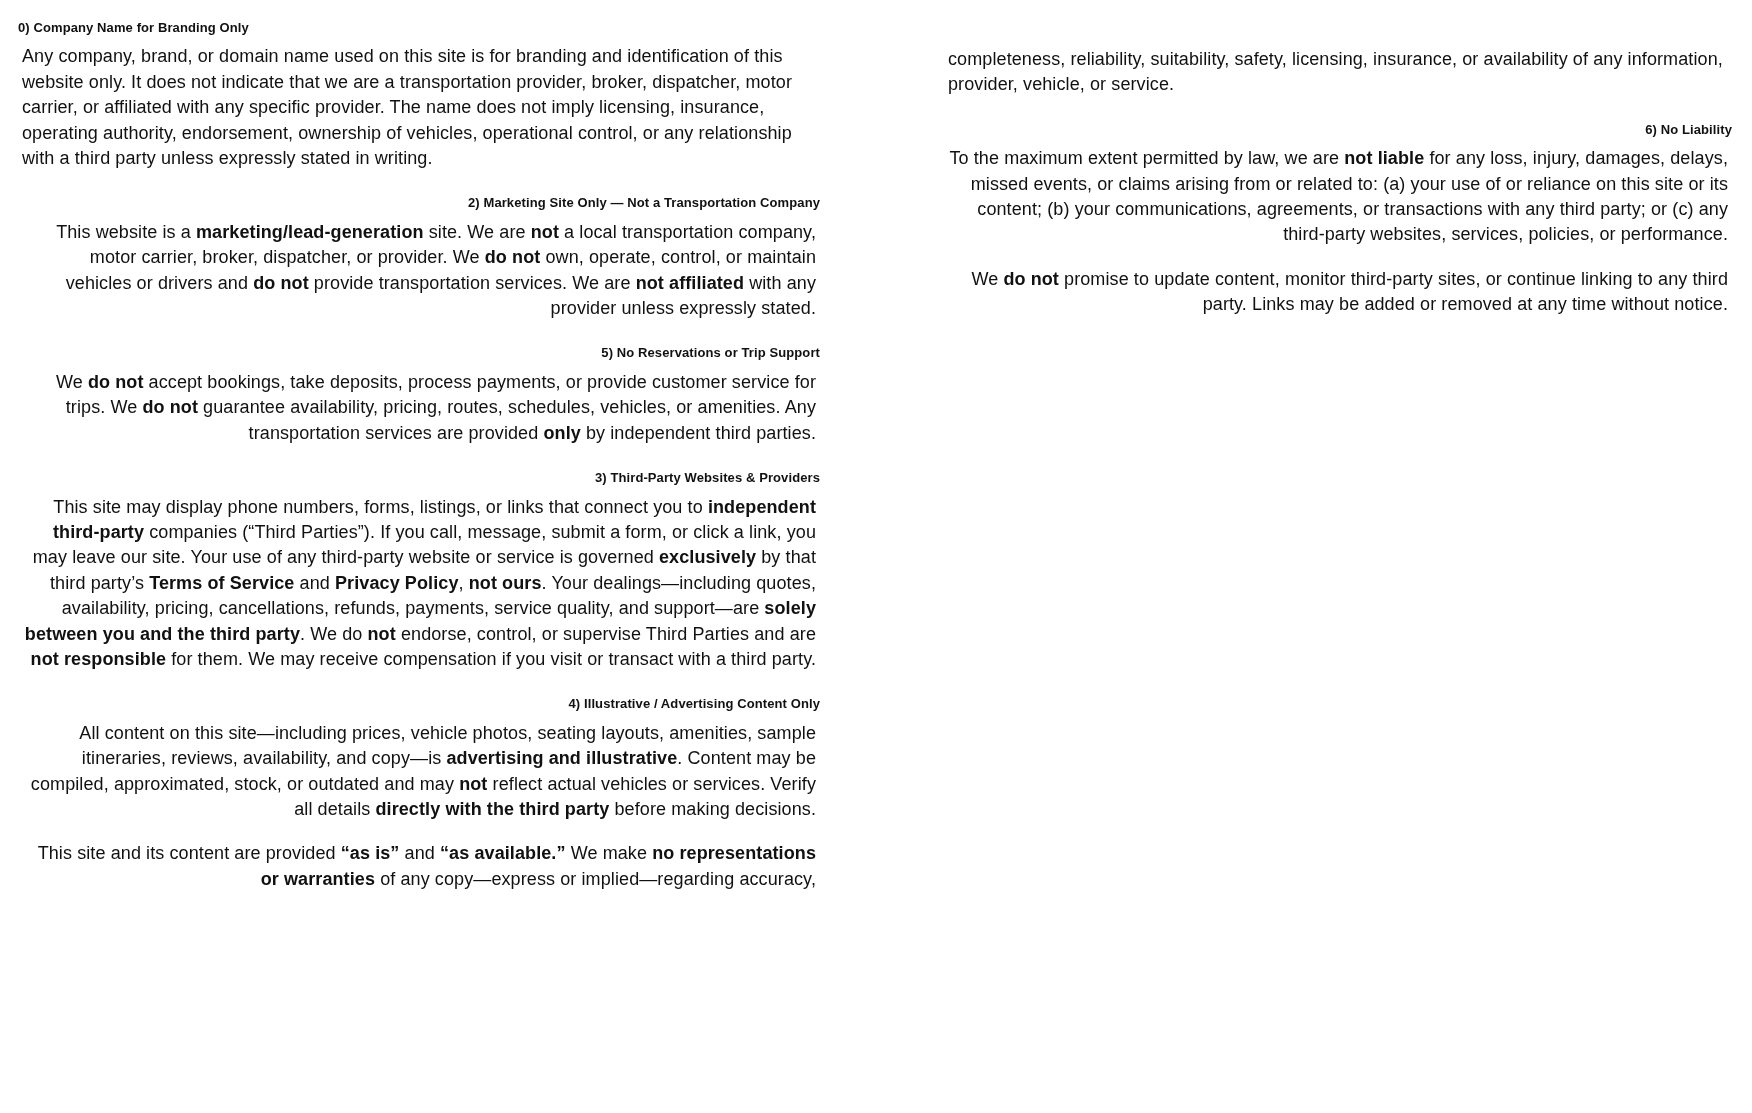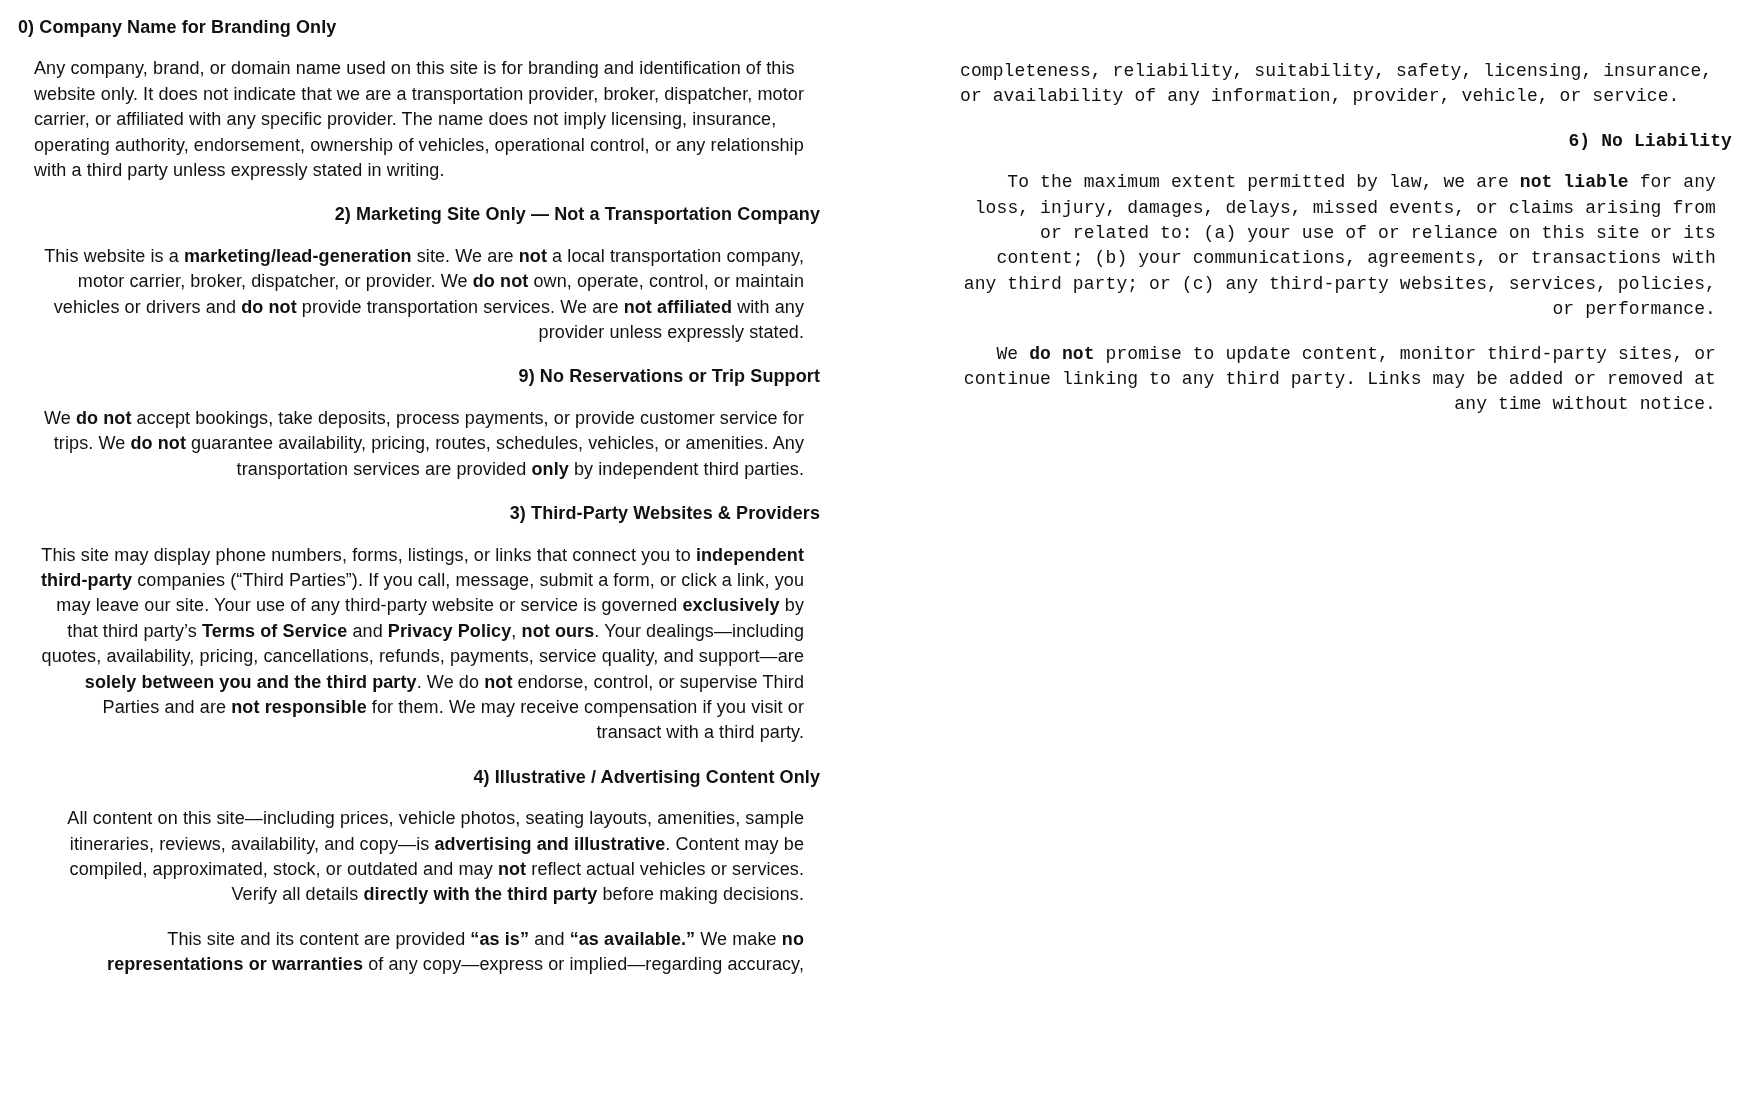--- a/index.html
+++ b/index.html
@@ -23,56 +23,55 @@
   }
   .doc-column.left {
     left: 18px;
     top: 15px;
     width: 802px;
   }
   .doc-column.right {
     left: 944px;
     top: 43px;
     width: 788px;
-    font-family: Liberation Mono, monospace;
   }
   .block + .block {
     margin-top: 19px;
     text-align: right;
   }
   .block h2 {
-    font-size: 18px;
+    font-size: 13px;
     line-height: 25.4px;
     font-weight: 700;
     margin: 0;
     padding: 0;
   }
   .block p {
-    margin: 16px;
+    margin: 4px;
     padding: 0;
   }
   .block strong {
     font-weight: 700;
   }
 </style>
 </head>
 <body>
 
 <main>
   <section class="doc-column left">
       <div class="block">
         <h2>0) Company Name for Branding Only</h2>
         <p><span>Any company, brand, or domain name used on this site is for branding and identification of this website only. It does not indicate that we are a transportation provider, broker, dispatcher, motor carrier, or affiliated with any specific provider. The name does not imply licensing, insurance, operating authority, endorsement, ownership of vehicles, operational control, or any relationship with a third party unless expressly stated in writing.</span></p>
       </div>
       <div class="block">
         <h2>2) Marketing Site Only — Not a Transportation Company</h2>
         <p><span> This website is a </span><strong>marketing/lead-generation</strong><span> site. We are </span><strong>not</strong><span> a local transportation company, motor carrier, broker, dispatcher, or provider. We </span><strong>do not</strong><span> own, operate, control, or maintain vehicles or drivers and </span><strong>do not</strong><span> provide transportation services. We are </span><strong>not affiliated</strong><span> with any provider unless expressly stated.</span></p>
       </div>
       <div class="block">
-        <h2>9) No Reservations or Trip Support</h2>
+        <h2>5) No Reservations or Trip Support</h2>
         <p><span> We </span><strong>do not</strong><span> accept bookings, take deposits, process payments, or provide customer service for trips. We </span><strong>do not</strong><span> guarantee availability, pricing, routes, schedules, vehicles, or amenities. Any transportation services are provided </span><strong>only</strong><span> by independent third parties.</span></p>
       </div>
       <div class="block">
         <h2>3) Third-Party Websites &amp; Providers</h2>
         <p><span> This site may display phone numbers, forms, listings, or links that connect you to </span><strong>independent third-party</strong><span> companies (“Third Parties”). If you call, message, submit a form, or click a link, you may leave our site. Your use of any third-party website or service is governed </span><strong>exclusively</strong><span> by that third party’s </span><strong>Terms of Service</strong><span> and </span><strong>Privacy Policy</strong><span>, </span><strong>not ours</strong><span>. Your dealings—including quotes, availability, pricing, cancellations, refunds, payments, service quality, and support—are </span><strong>solely between you and the third party</strong><span>. We do </span><strong>not</strong><span> endorse, control, or supervise Third Parties and are </span><strong>not responsible</strong><span> for them. We may receive compensation if you visit or transact with a third party.</span></p>
       </div>
       <div class="block">
         <h2>4) Illustrative / Advertising Content Only</h2>
         <p><span> All content on this site—including prices, vehicle photos, seating layouts, amenities, sample itineraries, reviews, availability, and copy—is </span><strong>advertising and illustrative</strong><span>. Content may be compiled, approximated, stock, or outdated and may </span><strong>not</strong><span> reflect actual vehicles or services. Verify all details </span><strong>directly with the third party</strong><span> before making decisions.</span></p>
       </div>

